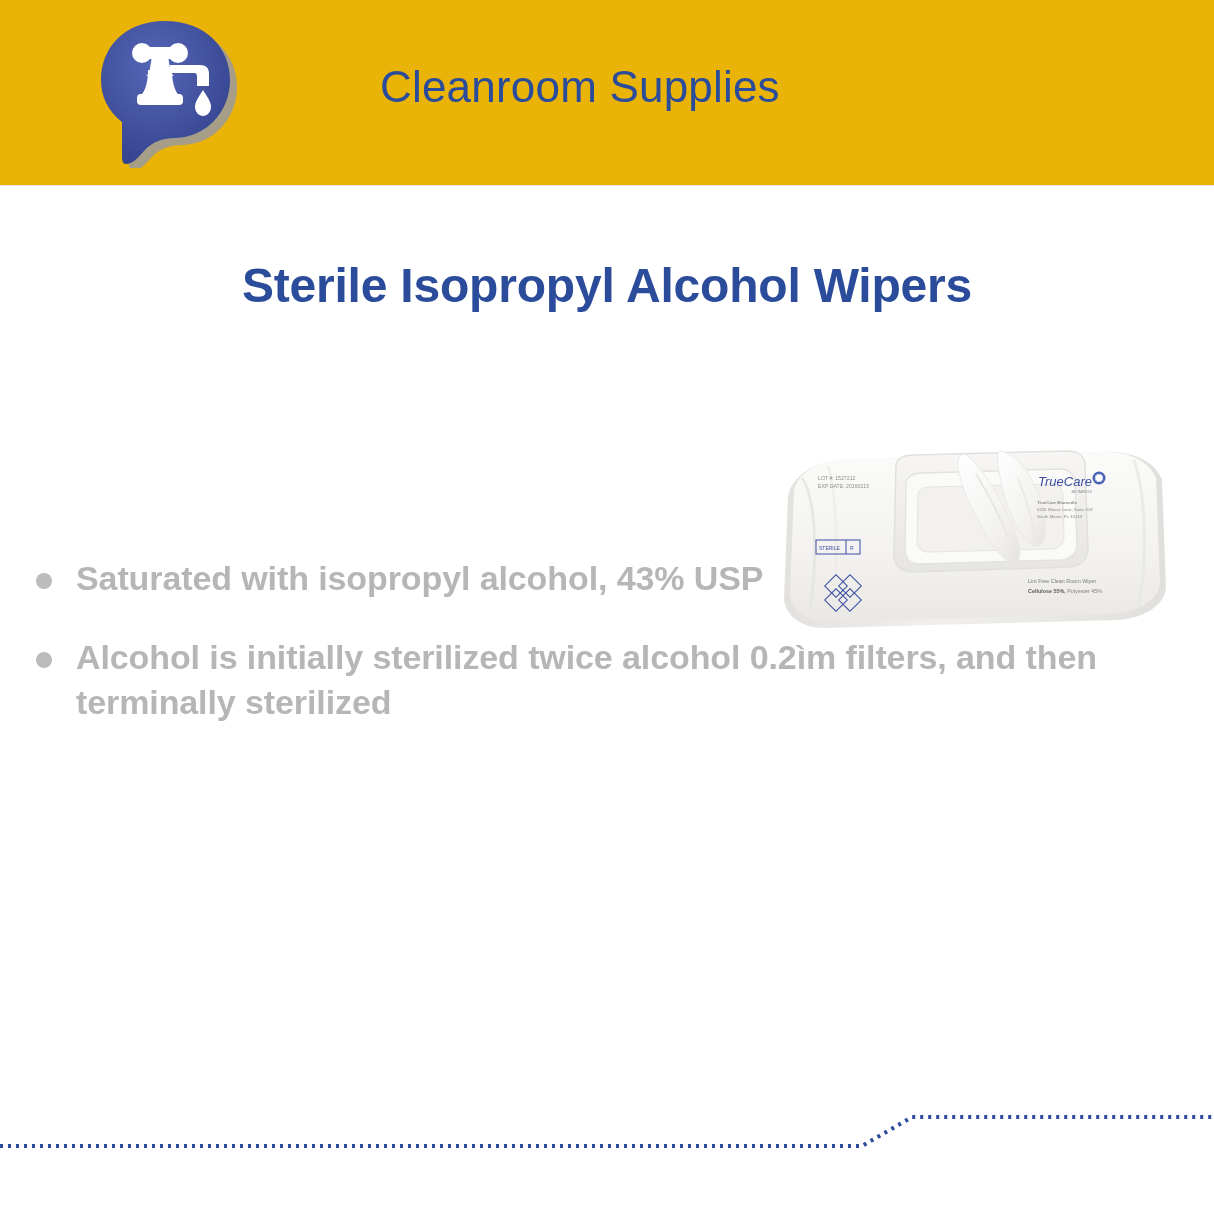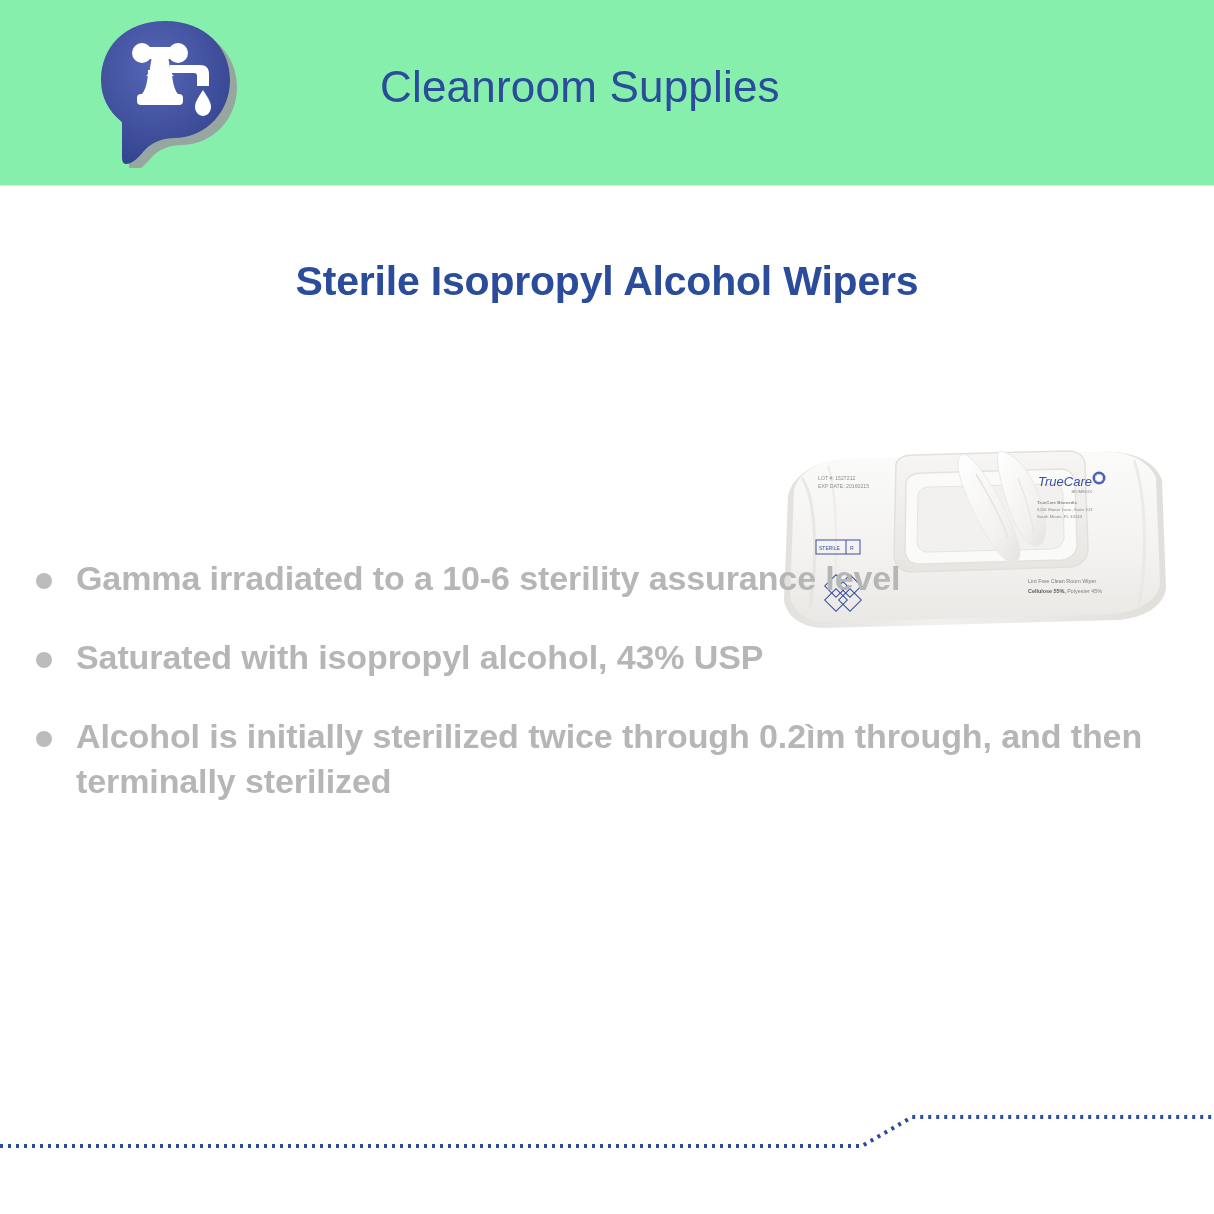--- a/index.html
+++ b/index.html
@@ -47,21 +47,21 @@
     white-space: nowrap;
   }
 
   
   .page-title {
     position: absolute;
     left: 0;
     top: 258px;
     width: 1214px;
     text-align: center;
-    font-size: 41px;
+    font-size: 48px;
     font-weight: bold;
     color: #2b4c9b;
     letter-spacing: -0.2px;
   }
 
   
   .bullet-list {
     position: absolute;
     left: 28px;
     top: 556px;
@@ -104,21 +104,21 @@
     left: 0;
     top: 1090px;
     width: 1214px;
     height: 124px;
   }
   .bottom-rule svg { display: block; }
 </style>
 </head>
 <body>
 
-<div class="header-band" style="background: #86efac;">
+<div class="header-band" style="background: #eab308;">
 
   <div class="brand-logo">
     <svg width="150" height="150" viewBox="0 0 150 150" xmlns="http://www.w3.org/2000/svg">
       <defs>
         <radialGradient id="bubbleGrad" cx="42%" cy="32%" r="78%">
           <stop offset="0%" stop-color="#5566b8"></stop>
           <stop offset="52%" stop-color="#43539f"></stop>
           <stop offset="100%" stop-color="#2f3f8c"></stop>
         </radialGradient>
       </defs>
@@ -257,29 +257,25 @@
       <text x="256" y="155" font-size="5.4">
         <tspan fill="#5d5c5a" font-weight="bold">Cellulose 55%,</tspan><tspan fill="#84837f"> Polyester 45%</tspan>
       </text>
     </g>
   </svg>
 </div>
 
 <div class="bullet-list">
   <div class="bullet-item" style="color: rgb(182, 182, 182);">
     <span class="bullet-dot" style="background: rgb(188, 188, 188);"></span>
-    <span>Gamma irradiated to a 10-6 sterility assurance level</span>
-  </div>
-  <div class="bullet-item" style="color: rgb(182, 182, 182);">
-    <span class="bullet-dot" style="background: rgb(188, 188, 188);"></span>
     <span>Saturated with isopropyl alcohol, 43% USP</span>
   </div>
   <div class="bullet-item" style="color: rgb(182, 182, 182);">
     <span class="bullet-dot" style="background: rgb(188, 188, 188);"></span>
-    <span>Alcohol is initially sterilized twice through 0.2ìm through, and then terminally sterilized</span>
+    <span>Alcohol is initially sterilized twice alcohol 0.2ìm filters, and then terminally sterilized</span>
   </div>
 </div>
 
 <div class="bottom-rule">
   <svg width="1214" height="124" viewBox="0 0 1214 124" xmlns="http://www.w3.org/2000/svg">
     <path id="rule-path" d="M0 56 L862 56 L912 27 L1214 27" fill="none" stroke="#2b4c9b" stroke-width="4" stroke-dasharray="3 5" stroke-linecap="butt"></path>
   </svg>
 </div>
 
 </body></html>

